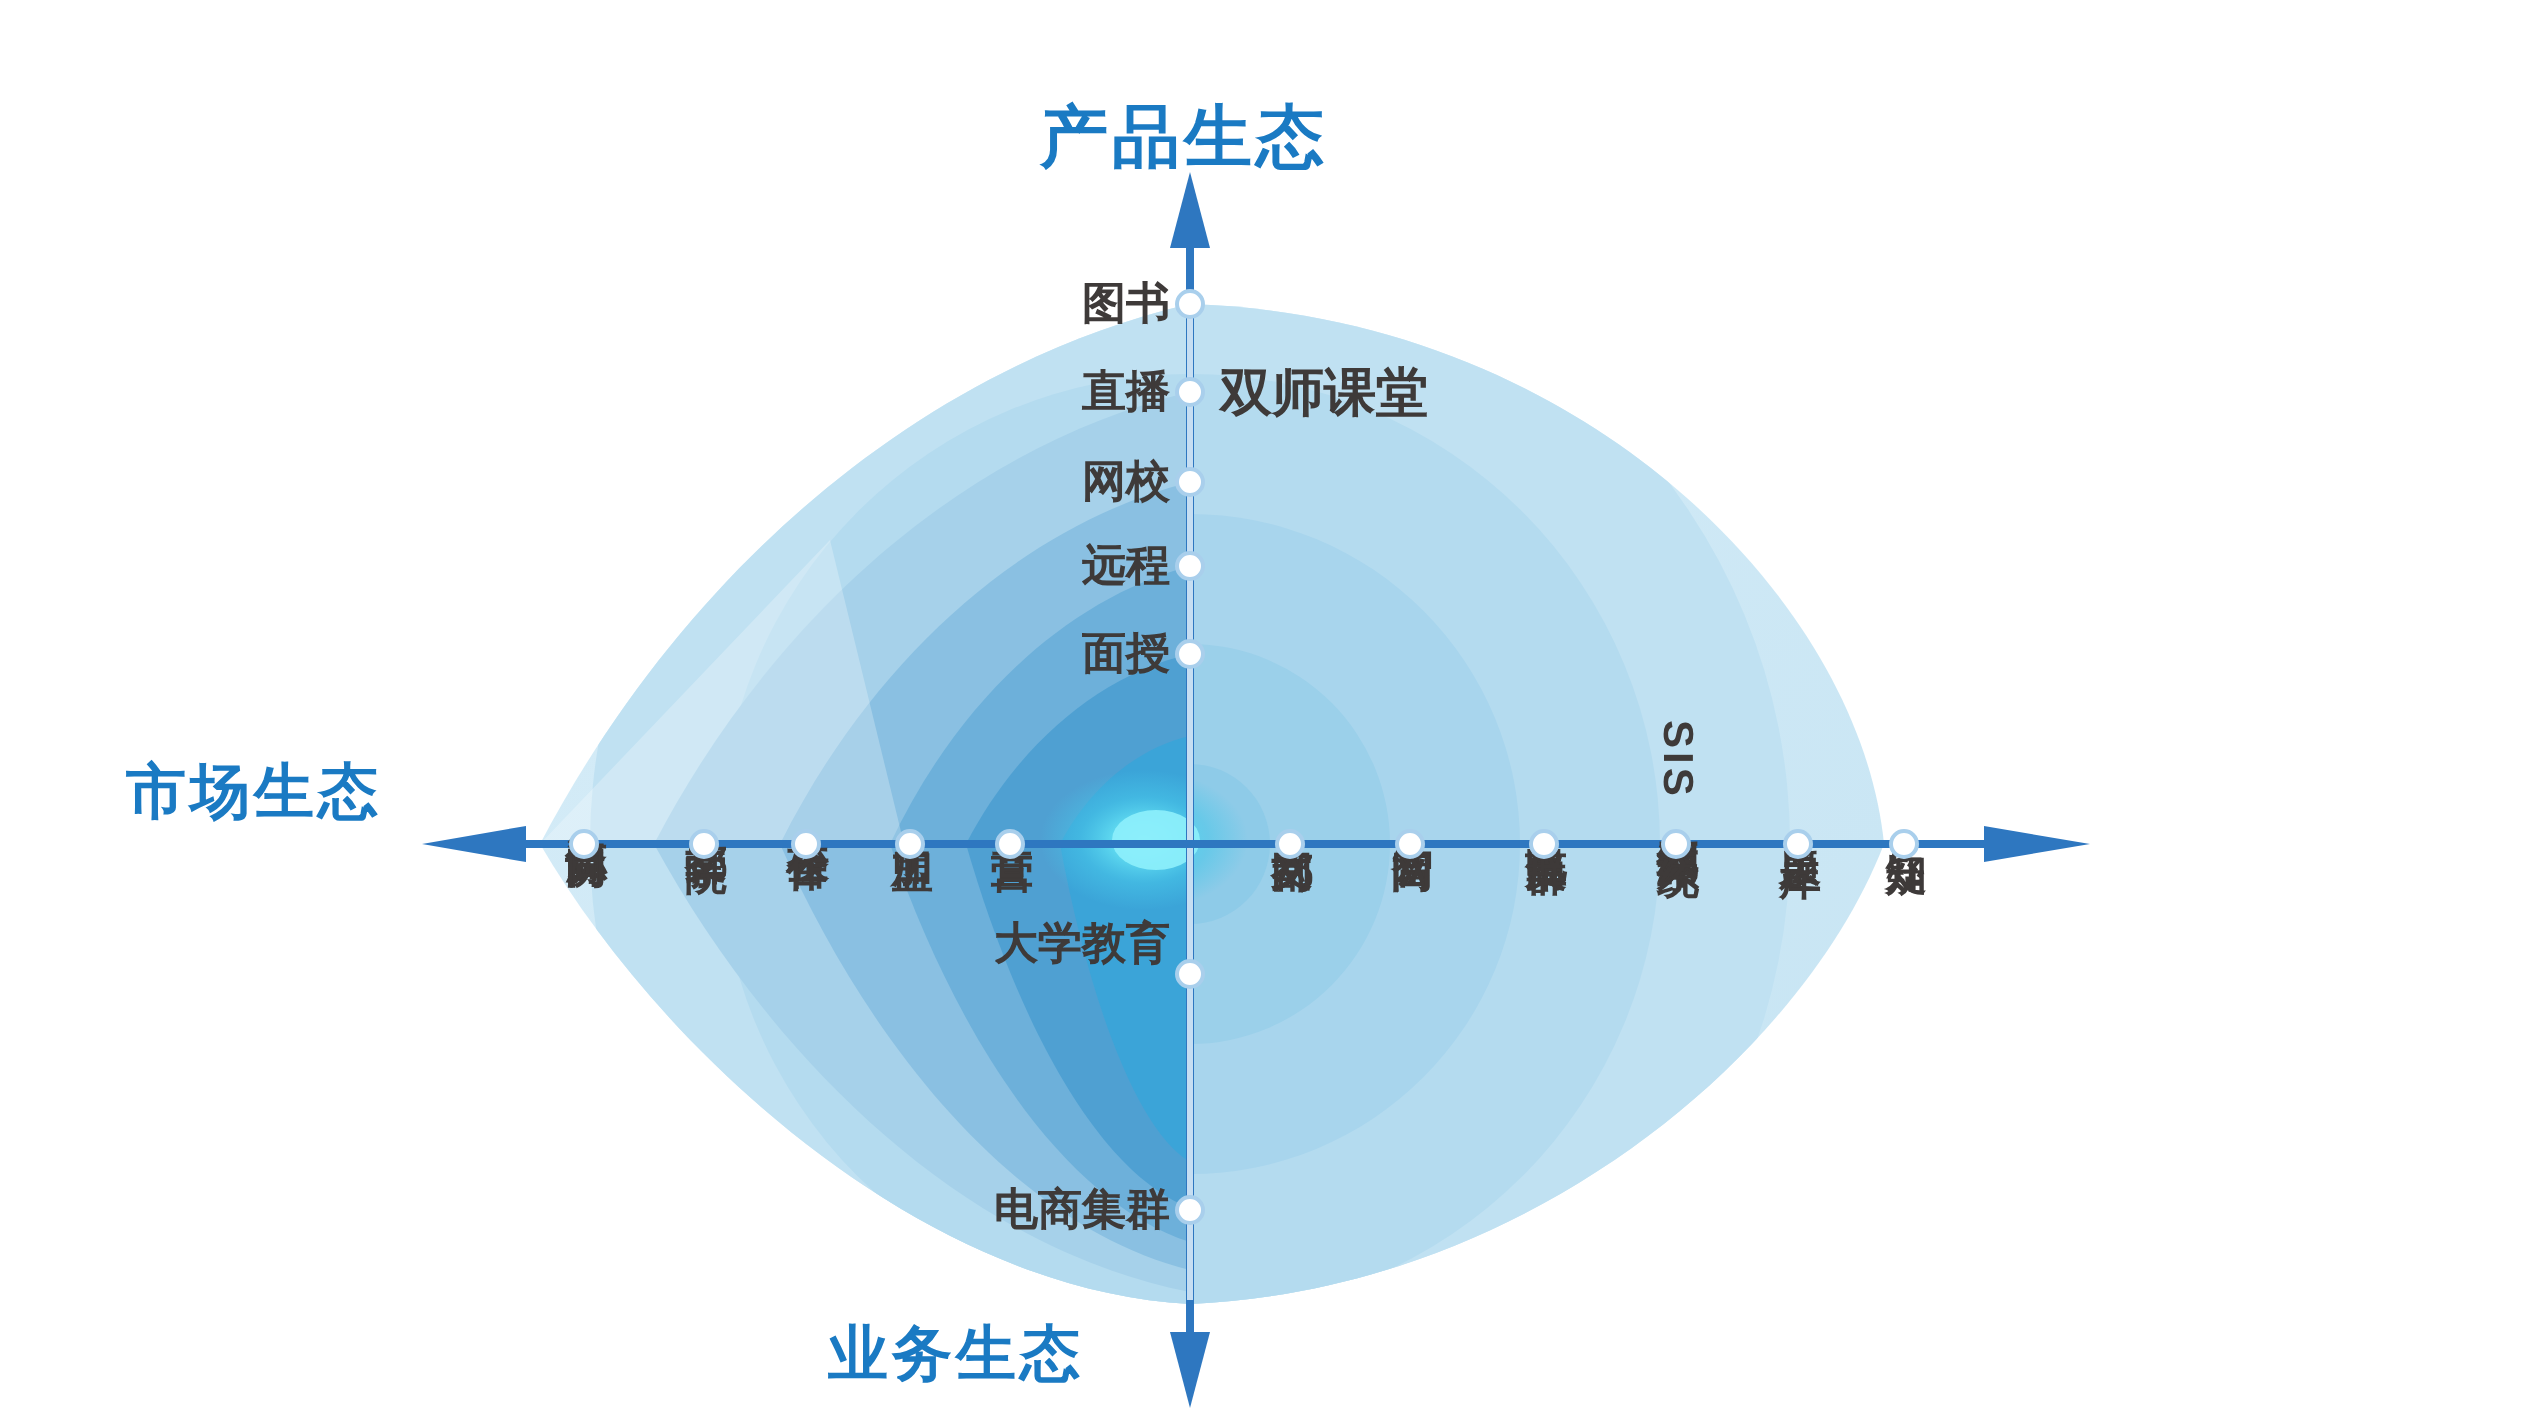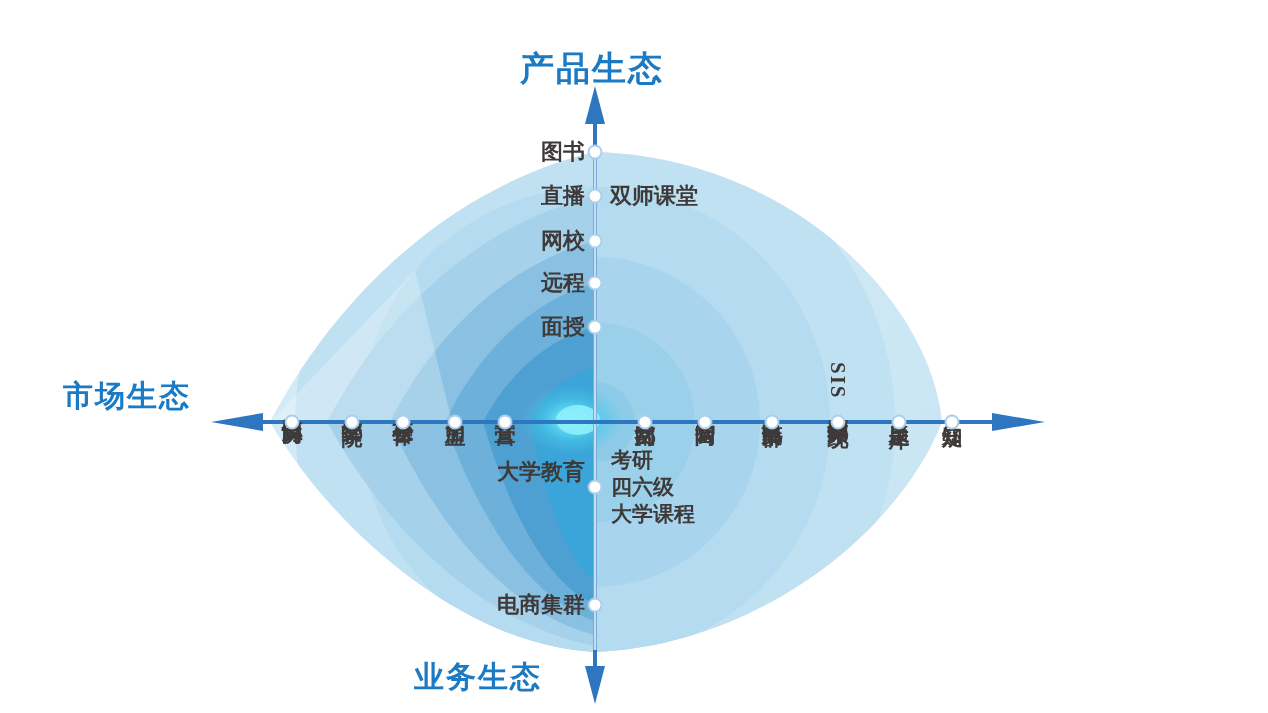--- a/index.html
+++ b/index.html
@@ -1,18 +1,18 @@
 <!DOCTYPE html>
 <html style="--title-color: #1a7ac3; --label-color: #3e3a39; --dot-ring: #a9cfec;"><head>
 <meta charset="utf-8">
 <style>
   html,body{margin:0;padding:0;background:#fff;}
   #stage{
     position:relative;width:1268px;height:713px;background:#fff;overflow:hidden;
-    font-family:Liberation Serif, serif;
+    font-family:Liberation Sans, sans-serif;
   }
   #bg-svg{position:absolute;left:0;top:0;width:1268px;height:713px;}
   #nodes{position:absolute;left:0;top:0;width:1268px;height:713px;}
   .axis-title{
     position:absolute;font-weight:700;color:var(--title-color,#1a7ac3);
     white-space:nowrap;letter-spacing:2px;
   }
   .axis-title.top{font-size:34px;transform:translateX(-50%);}
   .axis-title.side{font-size:30px;}
   .dot{
@@ -24,21 +24,21 @@
     position:absolute;font-weight:700;font-size:22px;line-height:26px;
     color:var(--label-color,#3e3a39);white-space:nowrap;
   }
   .hlabel.right-align{text-align:right;}
   .vlabel{
     position:absolute;font-weight:700;font-size:21px;letter-spacing:2px;
     color:var(--label-color,#3e3a39);writing-mode:vertical-rl;
     line-height:24px;white-space:nowrap;
   }
   .side-note{
-    position:absolute;font-weight:700;font-size:22px;line-height:26px;
+    position:absolute;font-weight:700;font-size:26px;line-height:26px;
     color:var(--label-color,#3e3a39);white-space:nowrap;
   }
   .side-list{
     position:absolute;font-weight:700;font-size:21px;line-height:27px;
     color:var(--label-color,#3e3a39);white-space:nowrap;
   }
 </style>
 </head>
 <body>
 
@@ -125,21 +125,16 @@
       <div class="vlabel" style="left:760px;bottom:301px">电商集群</div>
       <div class="dot" style="left:772px;top:422px"></div>
       <div class="vlabel" style="left:826px;bottom:301px">SIS在线测评系统</div>
       <div class="dot" style="left:838px;top:422px"></div>
       <div class="vlabel" style="left:887px;bottom:301px">泉题库</div>
       <div class="dot" style="left:899px;top:422px"></div>
       <div class="vlabel" style="left:940px;bottom:301px">知疑</div>
       <div class="dot" style="left:952px;top:422px"></div>
       <div class="hlabel right-align" style="right:683px;top:459px">大学教育</div>
       <div class="dot" style="left:595px;top:487px"></div>
-      <div class="side-list" style="left:611px;top:447px">
-        <div>考研</div>
-        <div>四六级</div>
-        <div>大学课程</div>
-      </div>
       <div class="hlabel right-align" style="right:683px;top:592px">电商集群</div>
       <div class="dot" style="left:595px;top:605px"></div>
     </div>
 </div>
 
 </body></html>

